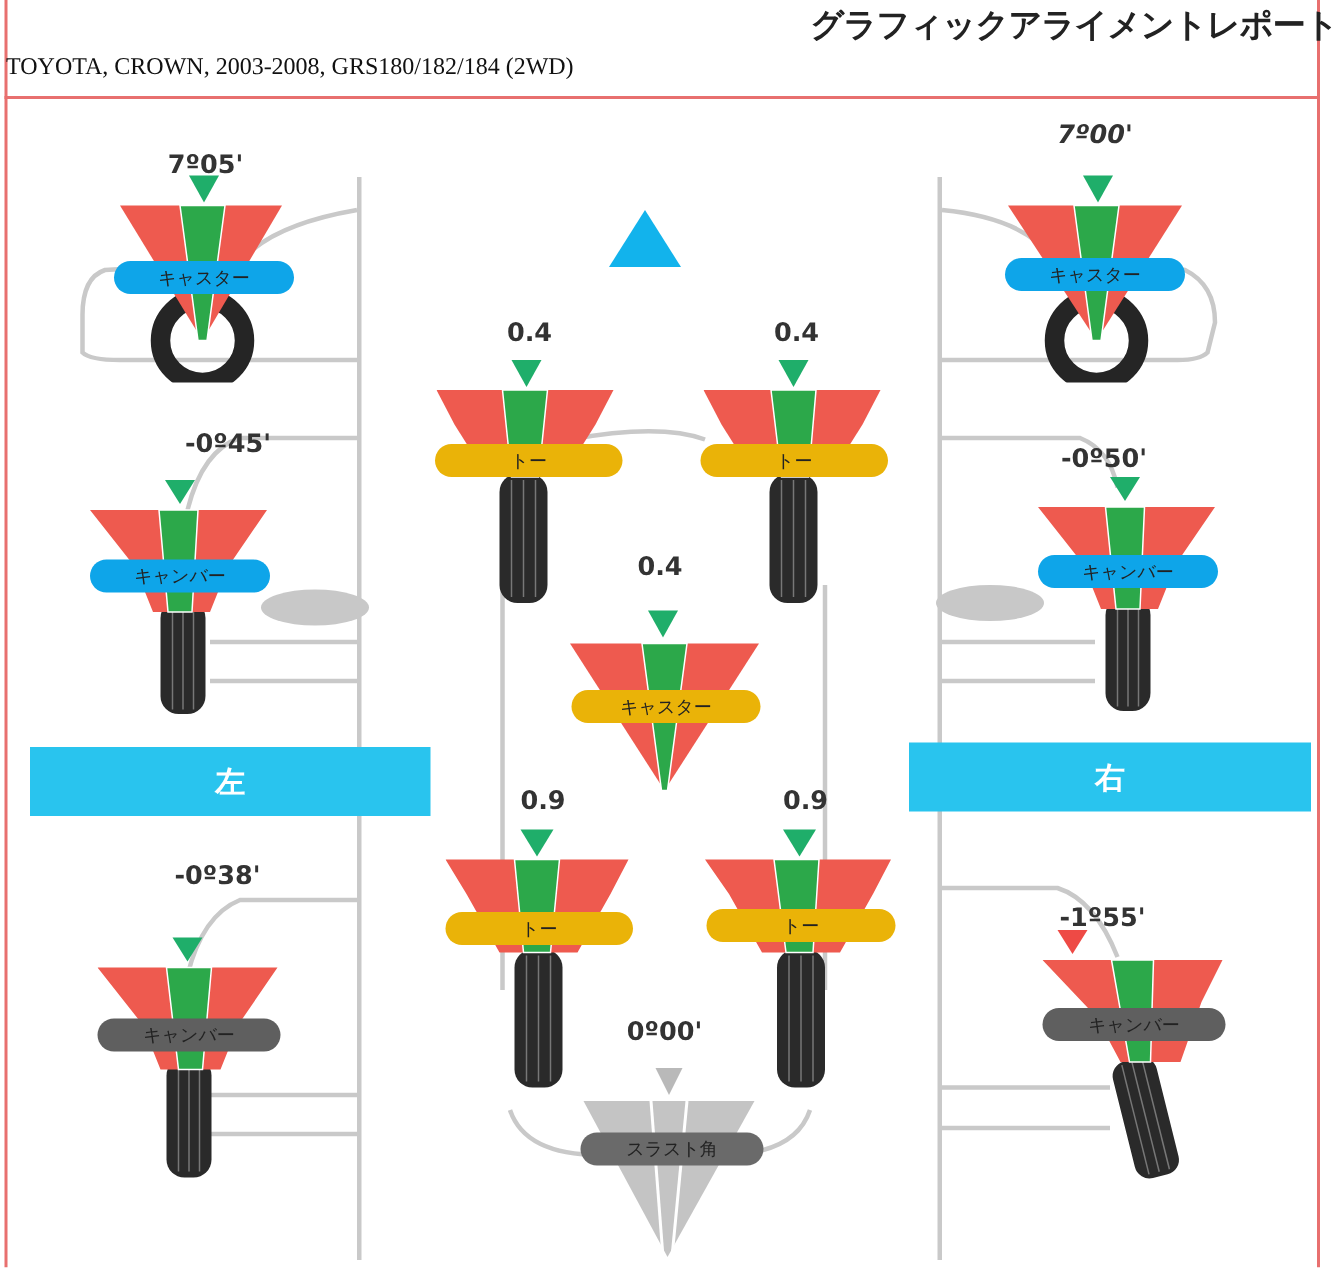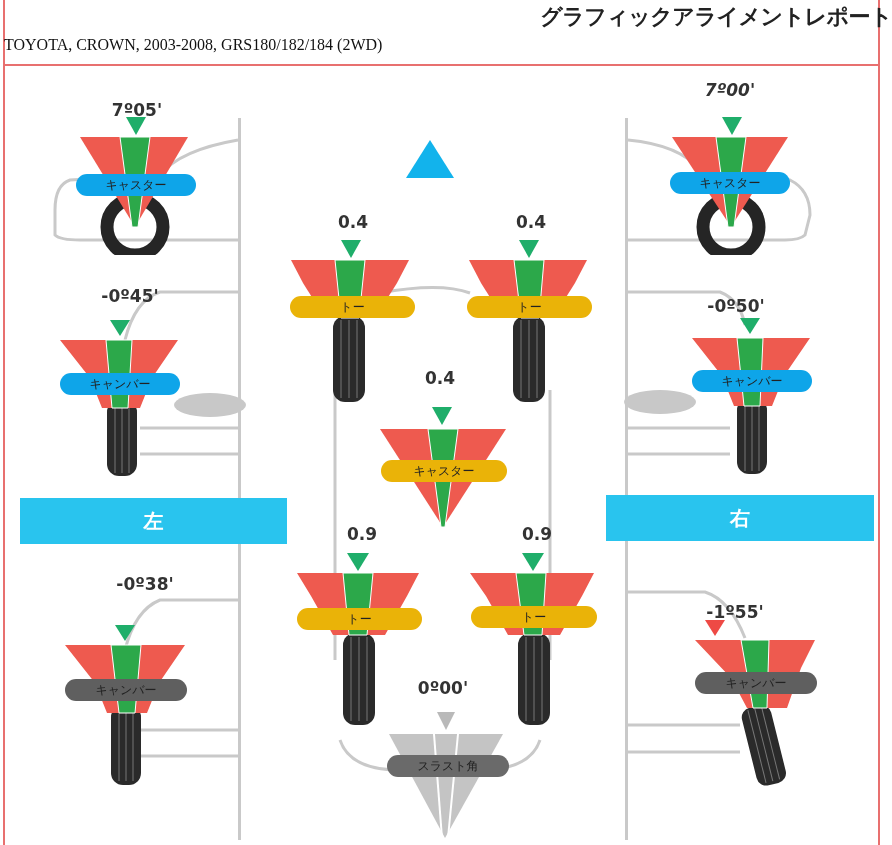--- a/index.html
+++ b/index.html
@@ -66,21 +66,21 @@
 
 <div class="val" style="left:670px;top:80px;font-style:italic;">7º00'</div>
 <svg class="gauge" style="left:658px;top:115px" width="140" height="140">
   <circle cx="73" cy="112" r="28" fill="none" stroke="#252525" stroke-width="13"></circle>
   <polygon points="14,22 130,22 73,112" fill="#ee5a4f"></polygon>
   <polygon points="58,22 88,22 76,112 70,112" fill="#2ca84a" stroke="#fff" stroke-width="1"></polygon>
   <polygon points="64,2 84,2 74,20" fill="#1fae6a"></polygon>
 </svg>
 <div class="pill olive" style="left:670px;top:172px;width:120px;">キャスター</div>
 
-<div class="val" style="left:70px;top:286px;">-0º45'</div>
+<div class="val" style="left:92px;top:286px;">-0º45'</div>
 <svg class="gauge" style="left:60px;top:318px" width="130" height="160">
   <rect x="47" y="82" width="30" height="76" rx="12" fill="#2a2a2a"></rect>
   <g stroke="#777" stroke-width="1">
       <line x1="55" y1="85" x2="55" y2="155"></line>
       <line x1="62" y1="85" x2="62" y2="155"></line>
       <line x1="69" y1="85" x2="69" y2="155"></line>
     </g>
   <polygon points="0,22 118,22 92,60 80,90 42,90 30,60" fill="#ee5a4f"></polygon>
   <polygon points="46,22 72,22 68,90 52,90" fill="#2ca84a" stroke="#fff" stroke-width="1"></polygon>
   <polygon points="50,2 70,2 60,18" fill="#1fae6a"></polygon>

